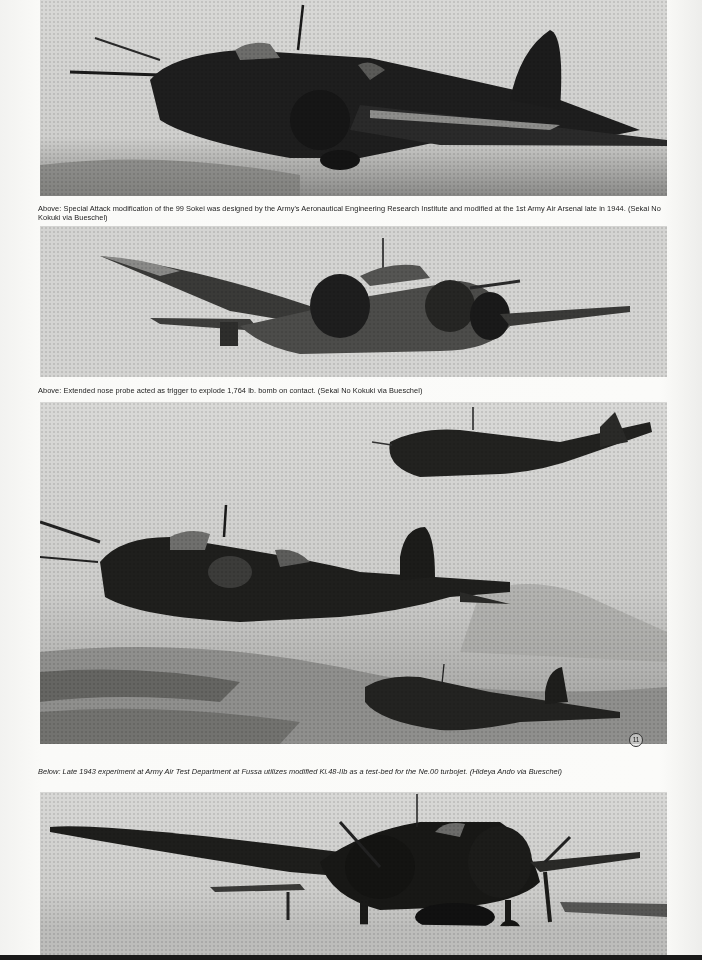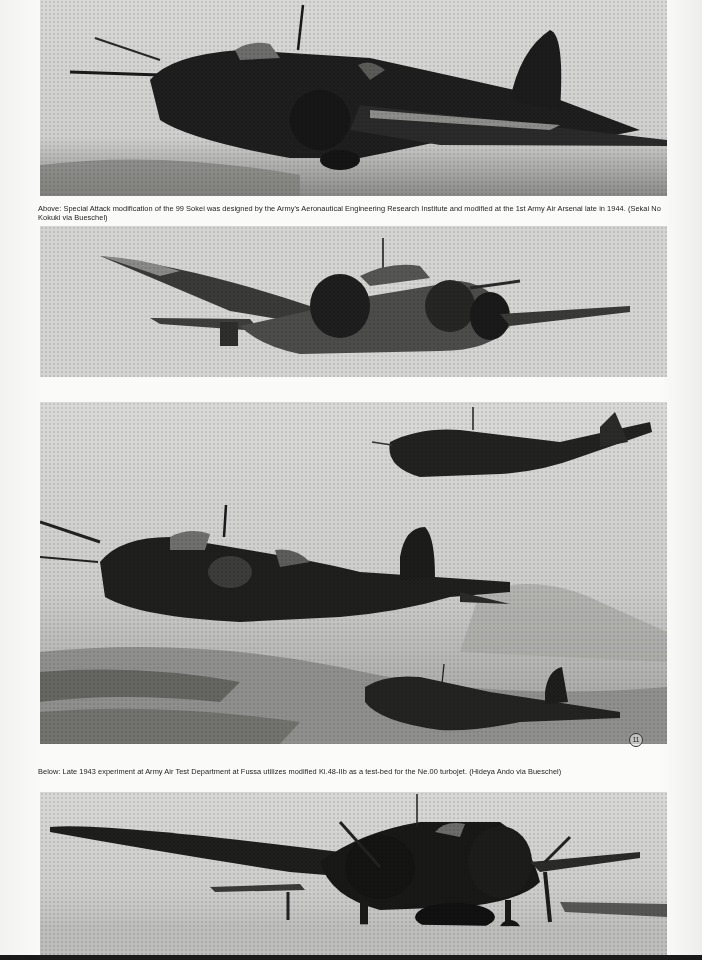--- a/index.html
+++ b/index.html
@@ -28,21 +28,21 @@
   #photo3 { top: 402px; height: 342px; }
   #photo4 { top: 792px; height: 163px; }
   .caption {
     position: absolute; left: 38px; width: 630px;
     font-size: 7.4px; line-height: 9px; color: #222;
     letter-spacing: 0.05px;
   }
   #cap1 { top: 204px; }
   #cap2 { top: 386px; }
   #cap3 { top: 753px; }
-  #cap4 { top: 767px; }
+  #cap4 { top: 767px; font-style: italic; }
   .bottom-strip {
     position: absolute; left: 0; top: 955px; width: 702px; height: 5px; background: #1a1a1a;
   }
   .page-number {
     position: absolute; left: 629px; top: 733px; width: 12px; height: 12px;
     border: 1px solid #333; border-radius: 50%;
     font-size: 6.5px; line-height: 12px; text-align: center; color: #222;
     background: rgba(230,230,228,0.6);
   }
 </style>
@@ -103,20 +103,21 @@
 
       <path d="M460 88 L590 80 L590 86 L470 100Z" fill="#3a3a38"></path>
 
       <line x1="430" y1="62" x2="480" y2="55" stroke="#2a2a2a" stroke-width="3"></line>
 
       <line x1="343" y1="12" x2="343" y2="45" stroke="#222" stroke-width="1.6"></line>
       <path d="M320 50 Q350 35 380 40 L390 52 L330 60Z" fill="#555553"></path>
     </svg>
   </div>
 
+  <div class="caption" id="cap2">Above: Extended nose probe acted as trigger to explode 1,764 lb. bomb on contact. (Sekai No Kokuki via Bueschel)</div>
 
   <div class="photo" id="photo3">
     <svg viewBox="0 0 627 342" preserveAspectRatio="none">
       <defs>
         <linearGradient id="sky3" x1="0" y1="0" x2="0" y2="1">
           <stop offset="0" stop-color="#d9d9d7"></stop>
           <stop offset="0.55" stop-color="#cdcdcb"></stop>
           <stop offset="1" stop-color="#9a9a98"></stop>
         </linearGradient>
       </defs>

